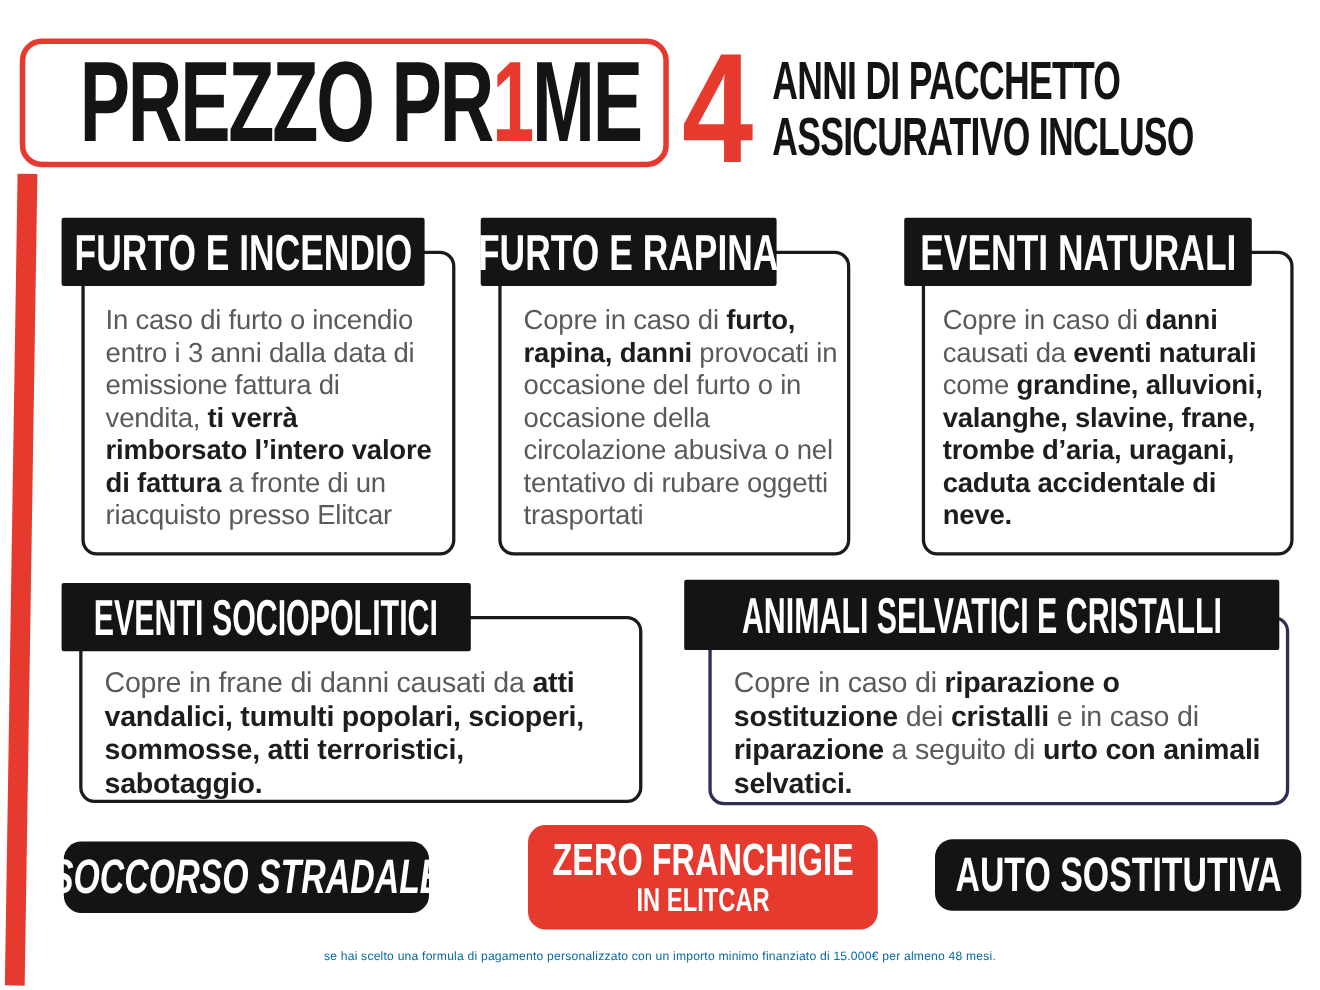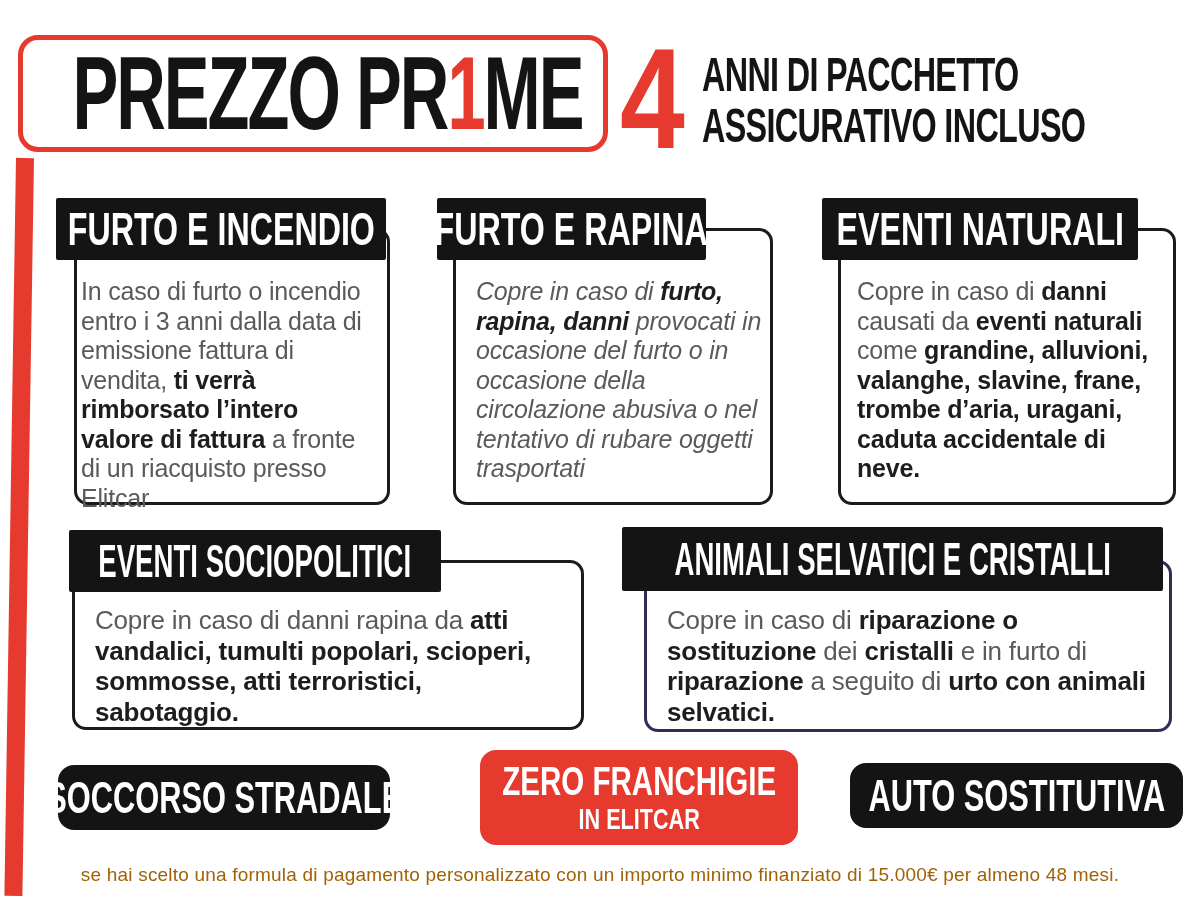--- a/index.html
+++ b/index.html
@@ -67,21 +67,21 @@
   }
   .badge span{display:inline-block;font-weight:800;white-space:nowrap;transform:scaleX(0.70);}
   .badge .l1{font-size:44px;}
   .badge.red-badge{background:var(--red);}
   .badge.red-badge .z1{font-size:41px;line-height:1.05;transform:scaleX(0.72);}
   .badge.red-badge .z2{font-size:30px;line-height:1.05;transform:scaleX(0.72);}
 
   
   .footnote{
     position:absolute;left:0;right:0;top:864px;text-align:center;
-    font-size:19px;color:#a16207;letter-spacing:0.2px;
+    font-size:11px;color:#0369a1;letter-spacing:0.2px;
   }
 </style>
 </head>
 <body>
 
 <div id="poster">
 
   <div class="title-box">
     <div class="title-text"><span>PREZZO PR</span><span class="hl">1</span><span>ME</span></div>
   </div>
@@ -89,53 +89,53 @@
   <div class="subtitle">
     <div class="line"><span>ANNI DI PACCHETTO</span></div>
     <div class="line"><span>ASSICURATIVO INCLUSO</span></div>
   </div>
 
   <div class="red-line"></div>
 
   <div class="label" style="left:56px;top:198px;width:330px;height:62px;">
     <span>FURTO E INCENDIO</span>
   </div>
-  <div class="card" style="left:74px;top:228px;width:316px;height:277px;padding:46px 12px 0 4px;">
+  <div class="card" style="left:74px;top:228px;width:340px;height:277px;padding:46px 12px 0 19px;">
     <div class="body"><span>In caso di furto o incendio entro i 3 anni dalla data di emissione fattura di vendita, </span><span class="seg-bold">ti verrà rimborsato l’intero valore di fattura</span><span> a fronte di un riacquisto presso Elitcar</span></div>
   </div>
 
   <div class="label" style="left:437px;top:198px;width:269px;height:62px;">
     <span>FURTO E RAPINA</span>
   </div>
-  <div class="card" style="left:453px;top:228px;width:320px;height:277px;padding:46px 8px 0 20px;font-style:italic;">
+  <div class="card" style="left:453px;top:228px;width:320px;height:277px;padding:46px 8px 0 20px;">
     <div class="body"><span>Copre in caso di </span><span class="seg-bold">furto, rapina, danni</span><span> provocati in occasione del furto o in occasione della circolazione abusiva o nel tentativo di rubare oggetti trasportati</span></div>
   </div>
 
   <div class="label" style="left:822px;top:198px;width:316px;height:62px;">
     <span>EVENTI NATURALI</span>
   </div>
   <div class="card" style="left:838px;top:228px;width:338px;height:277px;padding:46px 23px 0 16px;">
     <div class="body"><span>Copre in caso di </span><span class="seg-bold">danni</span><span> causati da </span><span class="seg-bold">eventi naturali</span><span> come </span><span class="seg-bold">grandine, alluvioni, valanghe, slavine, frane, trombe d’aria, uragani, caduta accidentale di neve.</span></div>
   </div>
 
-  <div class="label" style="left:69px;top:530px;width:372px;height:62px;">
+  <div class="label" style="left:56px;top:530px;width:372px;height:62px;">
     <span class="tight">EVENTI SOCIOPOLITICI</span>
   </div>
   <div class="card wide" style="left:72px;top:560px;width:512px;height:170px;padding:42px 10px 0 20px;">
-    <div class="body"><span>Copre in caso di danni rapina da </span><span class="seg-bold">atti vandalici, tumulti popolari, scioperi, sommosse, atti terroristici, sabotaggio.</span></div>
+    <div class="body"><span>Copre in frane di danni causati da </span><span class="seg-bold">atti vandalici, tumulti popolari, scioperi, sommosse, atti terroristici, sabotaggio.</span></div>
   </div>
 
   <div class="label" style="left:622px;top:527px;width:541px;height:64px;">
     <span class="tight">ANIMALI SELVATICI E CRISTALLI</span>
   </div>
   <div class="card wide navy" style="left:644px;top:560px;width:528px;height:172px;padding:42px 10px 0 20px;">
-    <div class="body"><span>Copre in caso di </span><span class="seg-bold">riparazione o sostituzione</span><span> dei </span><span class="seg-bold">cristalli</span><span> e in furto di </span><span class="seg-bold">riparazione</span><span> a seguito di </span><span class="seg-bold">urto con animali selvatici.</span></div>
+    <div class="body"><span>Copre in caso di </span><span class="seg-bold">riparazione o sostituzione</span><span> dei </span><span class="seg-bold">cristalli</span><span> e in caso di </span><span class="seg-bold">riparazione</span><span> a seguito di </span><span class="seg-bold">urto con animali selvatici.</span></div>
   </div>
 
-  <div class="badge" style="left:58px;top:765px;width:332px;height:65px;">
+  <div class="badge" style="left:58px;top:765px;width:332px;height:65px;font-style:italic;">
     <span class="l1">SOCCORSO STRADALE</span>
   </div>
 
   <div class="badge" style="left:850px;top:763px;width:333px;height:65px;">
     <span class="l1">AUTO SOSTITUTIVA</span>
   </div>
 
   <div class="badge red-badge" style="left:480px;top:750px;width:318px;height:95px;">
     <span class="z1">ZERO FRANCHIGIE</span>
     <span class="z2">IN ELITCAR</span>

